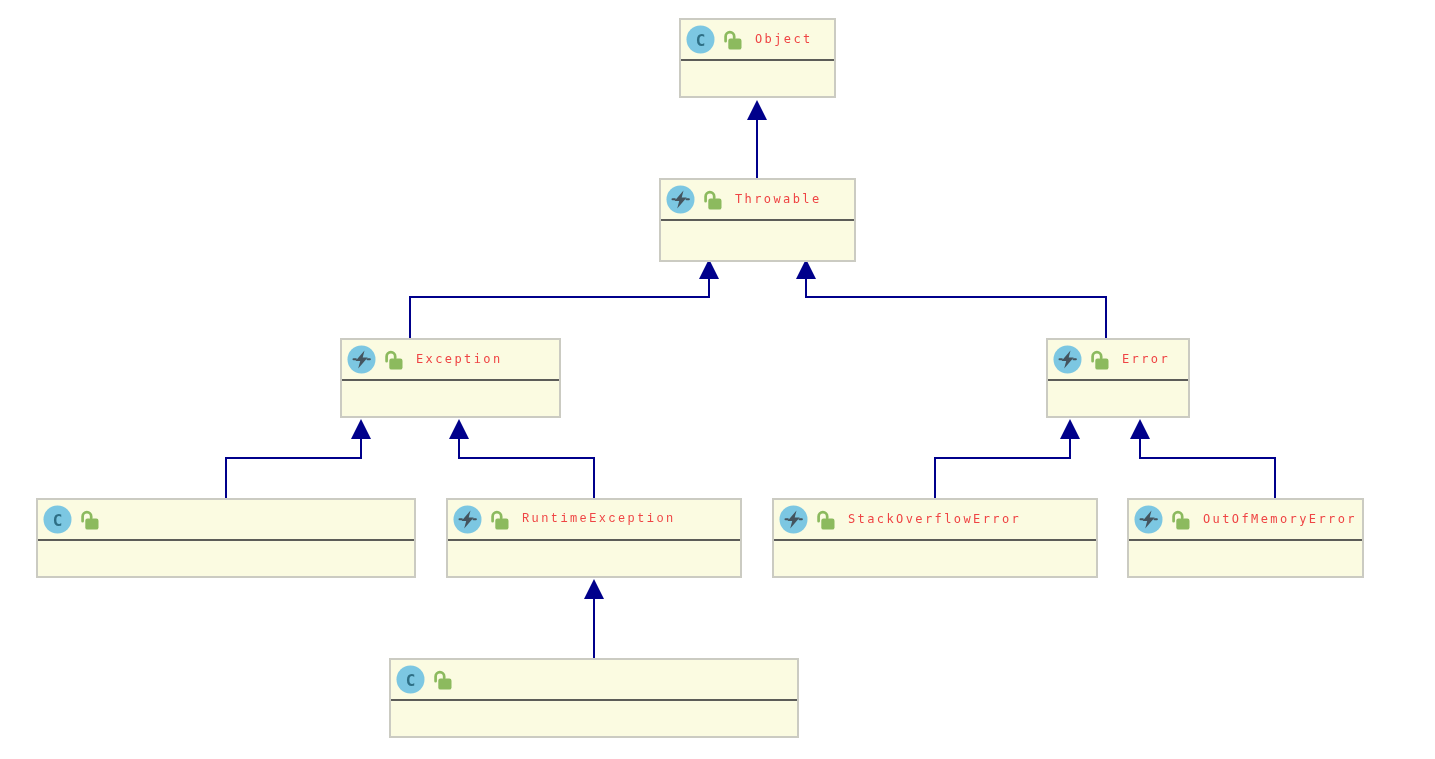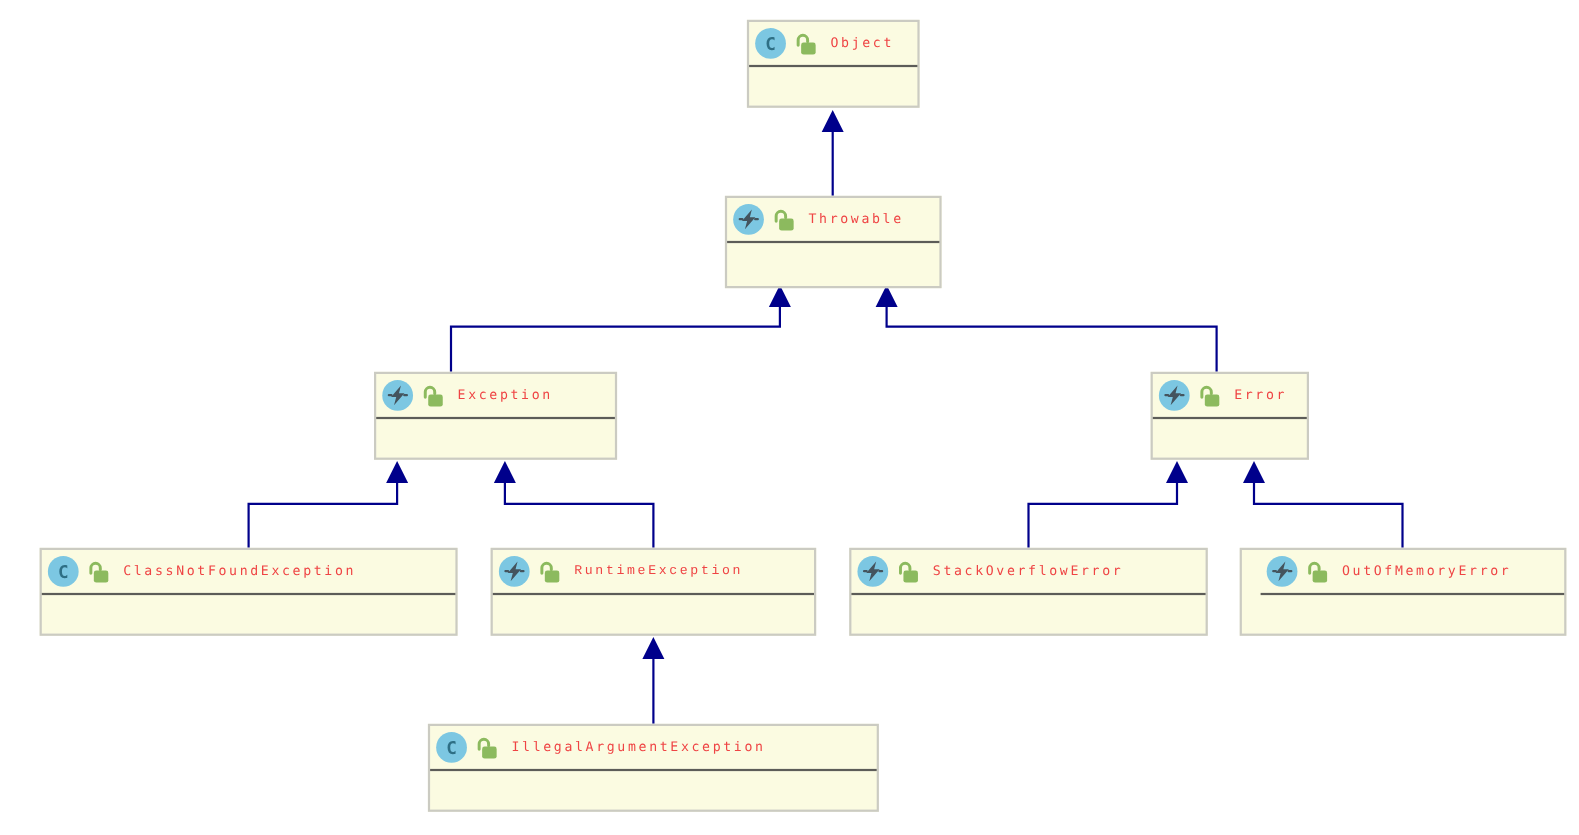--- a/index.html
+++ b/index.html
@@ -169,21 +169,20 @@
               <circle cx="14.5" cy="14.5" r="14" fill="#7cc7e2"></circle>
               <text x="14.5" y="20.5" text-anchor="middle" font-family="DejaVu Sans Mono, monospace" font-size="16" font-weight="bold" fill="#2e6f85">C</text>
             </svg>
           </span>
           <span class="icon">
             <svg width="20" height="23" viewBox="0 0 20 23">
               <path d="M3.6 13.2 V8.4 a4.3 4.3 0 0 1 8.6 0 V10" fill="none" stroke="#8cba5e" stroke-width="2.7" stroke-linecap="round"></path>
               <rect x="6.3" y="10.6" width="13.2" height="11" rx="2.2" fill="#8cba5e"></rect>
             </svg>
           </span>
-          <span class="node-label">ClassNotFoundException</span>
         </div>
         <div class="node-body"></div>
       </div>
       <div class="class-node" style="left: 446px; top: 498px; width: 296px; height: 80px; font-family: Liberation Mono, monospace;">
         <div class="node-title">
           <span class="icon">
             <svg width="29" height="29" viewBox="0 0 29 29">
               <circle cx="14.5" cy="14.5" r="14" fill="#7cc7e2"></circle>
               <polygon points="17.5,5.5 8.5,16 13.2,16 11.2,23.5 20.7,12.5 15.7,12.5" fill="#44545e"></polygon>
               <rect x="5.5" y="13.2" width="4.4" height="2.1" rx="1" fill="#44545e"></rect>
@@ -213,21 +212,21 @@
           <span class="icon">
             <svg width="20" height="23" viewBox="0 0 20 23">
               <path d="M3.6 13.2 V8.4 a4.3 4.3 0 0 1 8.6 0 V10" fill="none" stroke="#8cba5e" stroke-width="2.7" stroke-linecap="round"></path>
               <rect x="6.3" y="10.6" width="13.2" height="11" rx="2.2" fill="#8cba5e"></rect>
             </svg>
           </span>
           <span class="node-label">StackOverflowError</span>
         </div>
         <div class="node-body"></div>
       </div>
-      <div class="class-node" style="left: 1127px; top: 498px; width: 297px; height: 80px; padding-left: 17px;">
+      <div class="class-node" style="left: 1127px; top: 498px; width: 237px; height: 80px;">
         <div class="node-title">
           <span class="icon">
             <svg width="29" height="29" viewBox="0 0 29 29">
               <circle cx="14.5" cy="14.5" r="14" fill="#7cc7e2"></circle>
               <polygon points="17.5,5.5 8.5,16 13.2,16 11.2,23.5 20.7,12.5 15.7,12.5" fill="#44545e"></polygon>
               <rect x="5.5" y="13.2" width="4.4" height="2.1" rx="1" fill="#44545e"></rect>
               <rect x="19.5" y="13.2" width="4.4" height="2.1" rx="1" fill="#44545e"></rect>
             </svg>
           </span>
           <span class="icon">
@@ -247,18 +246,17 @@
               <circle cx="14.5" cy="14.5" r="14" fill="#7cc7e2"></circle>
               <text x="14.5" y="20.5" text-anchor="middle" font-family="DejaVu Sans Mono, monospace" font-size="16" font-weight="bold" fill="#2e6f85">C</text>
             </svg>
           </span>
           <span class="icon">
             <svg width="20" height="23" viewBox="0 0 20 23">
               <path d="M3.6 13.2 V8.4 a4.3 4.3 0 0 1 8.6 0 V10" fill="none" stroke="#8cba5e" stroke-width="2.7" stroke-linecap="round"></path>
               <rect x="6.3" y="10.6" width="13.2" height="11" rx="2.2" fill="#8cba5e"></rect>
             </svg>
           </span>
-          <span class="node-label">IllegalArgumentException</span>
         </div>
         <div class="node-body"></div>
       </div>
     </div>
 </div>
 
 </body></html>

